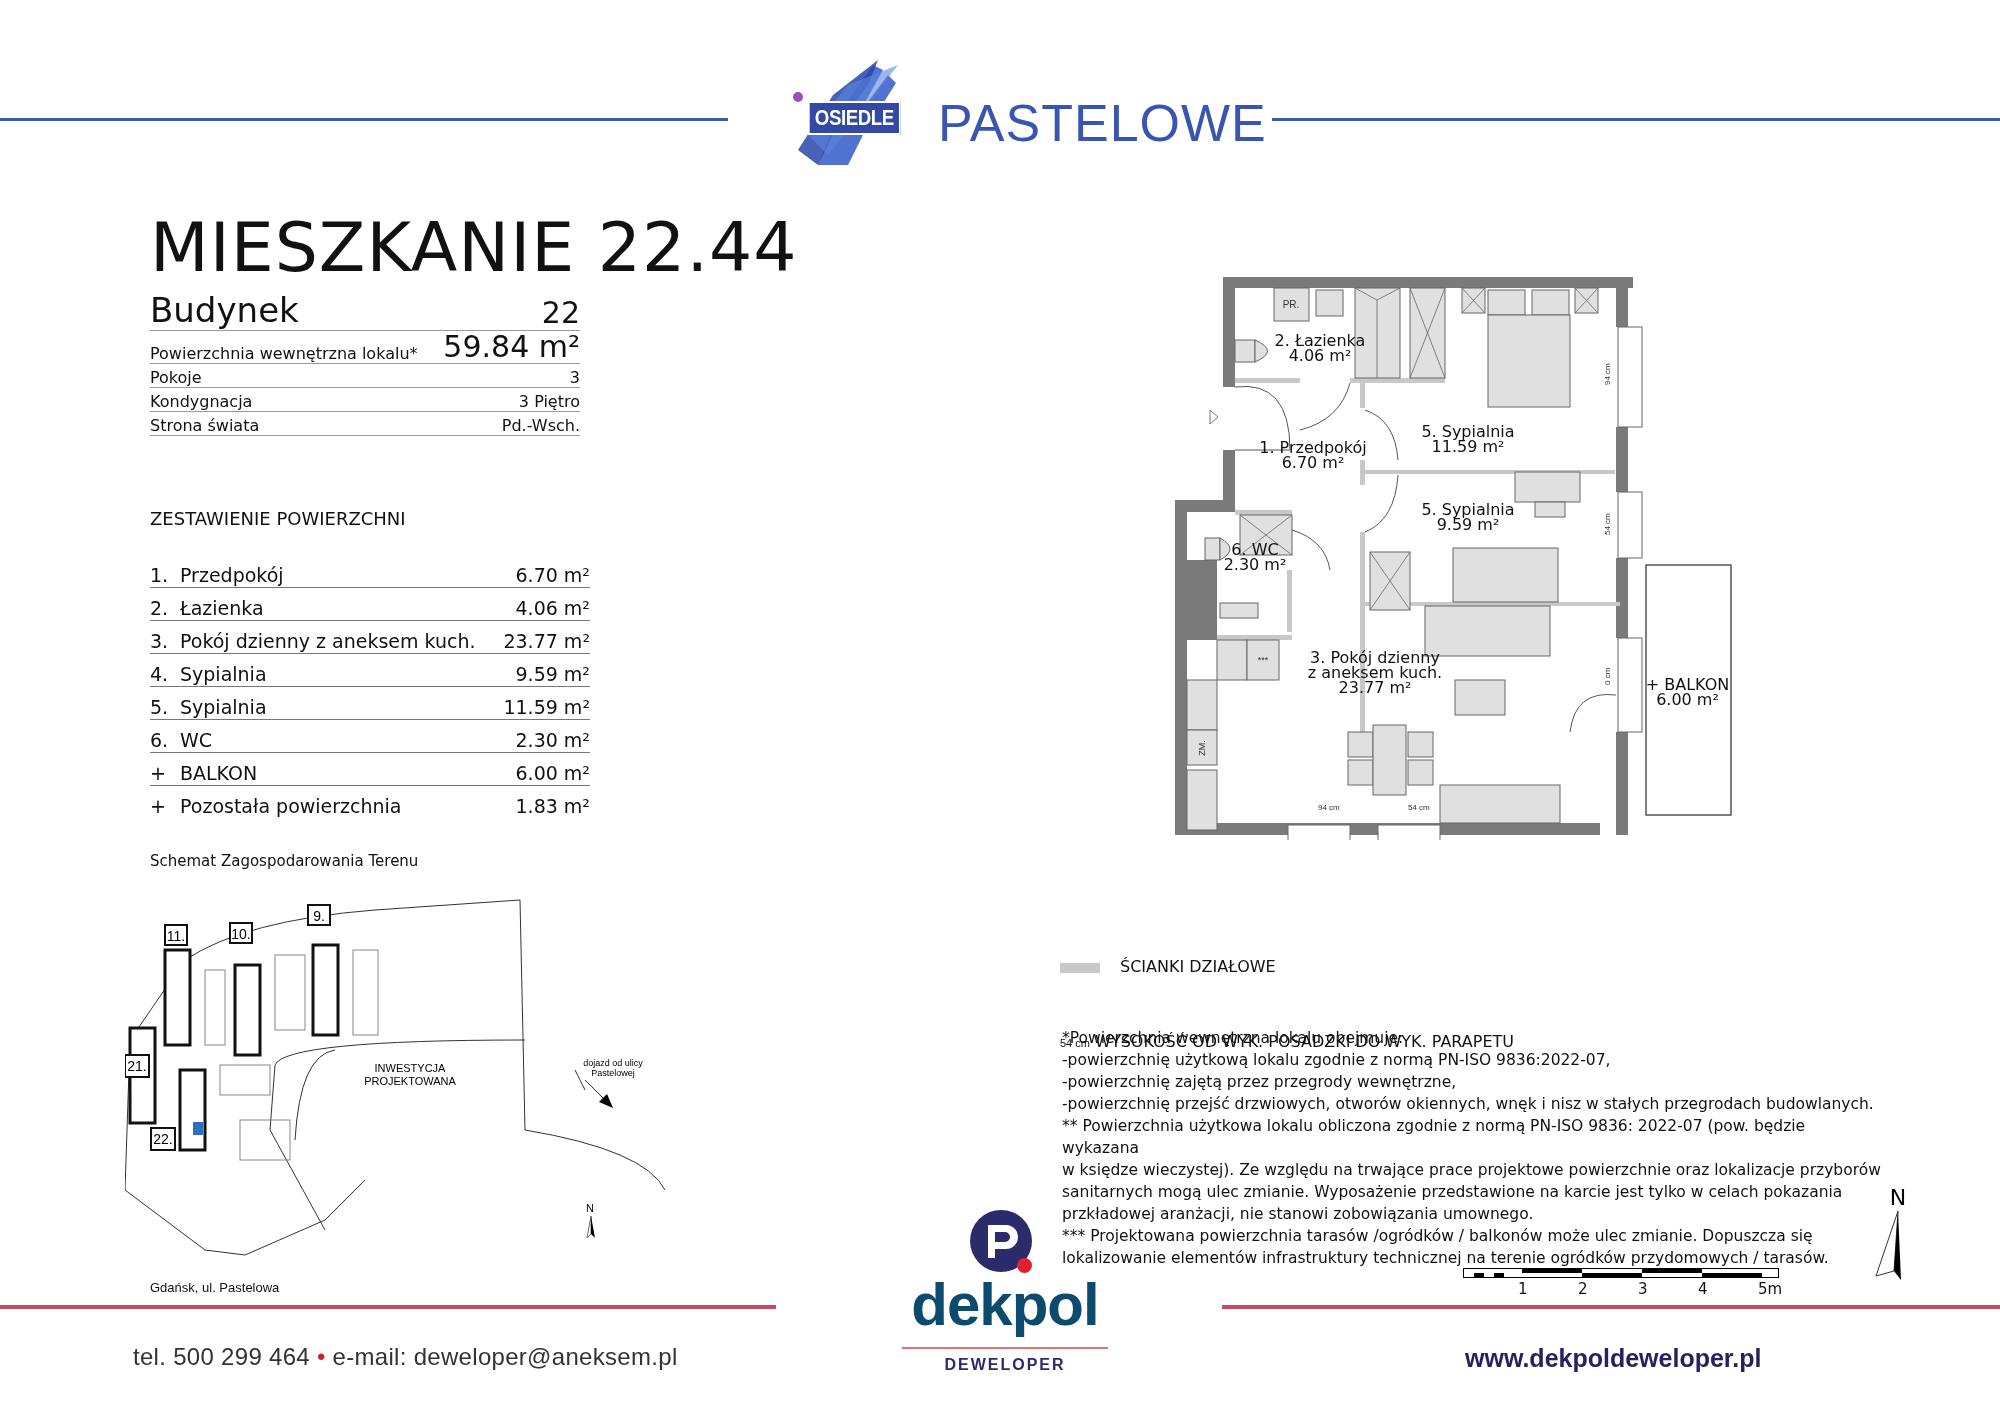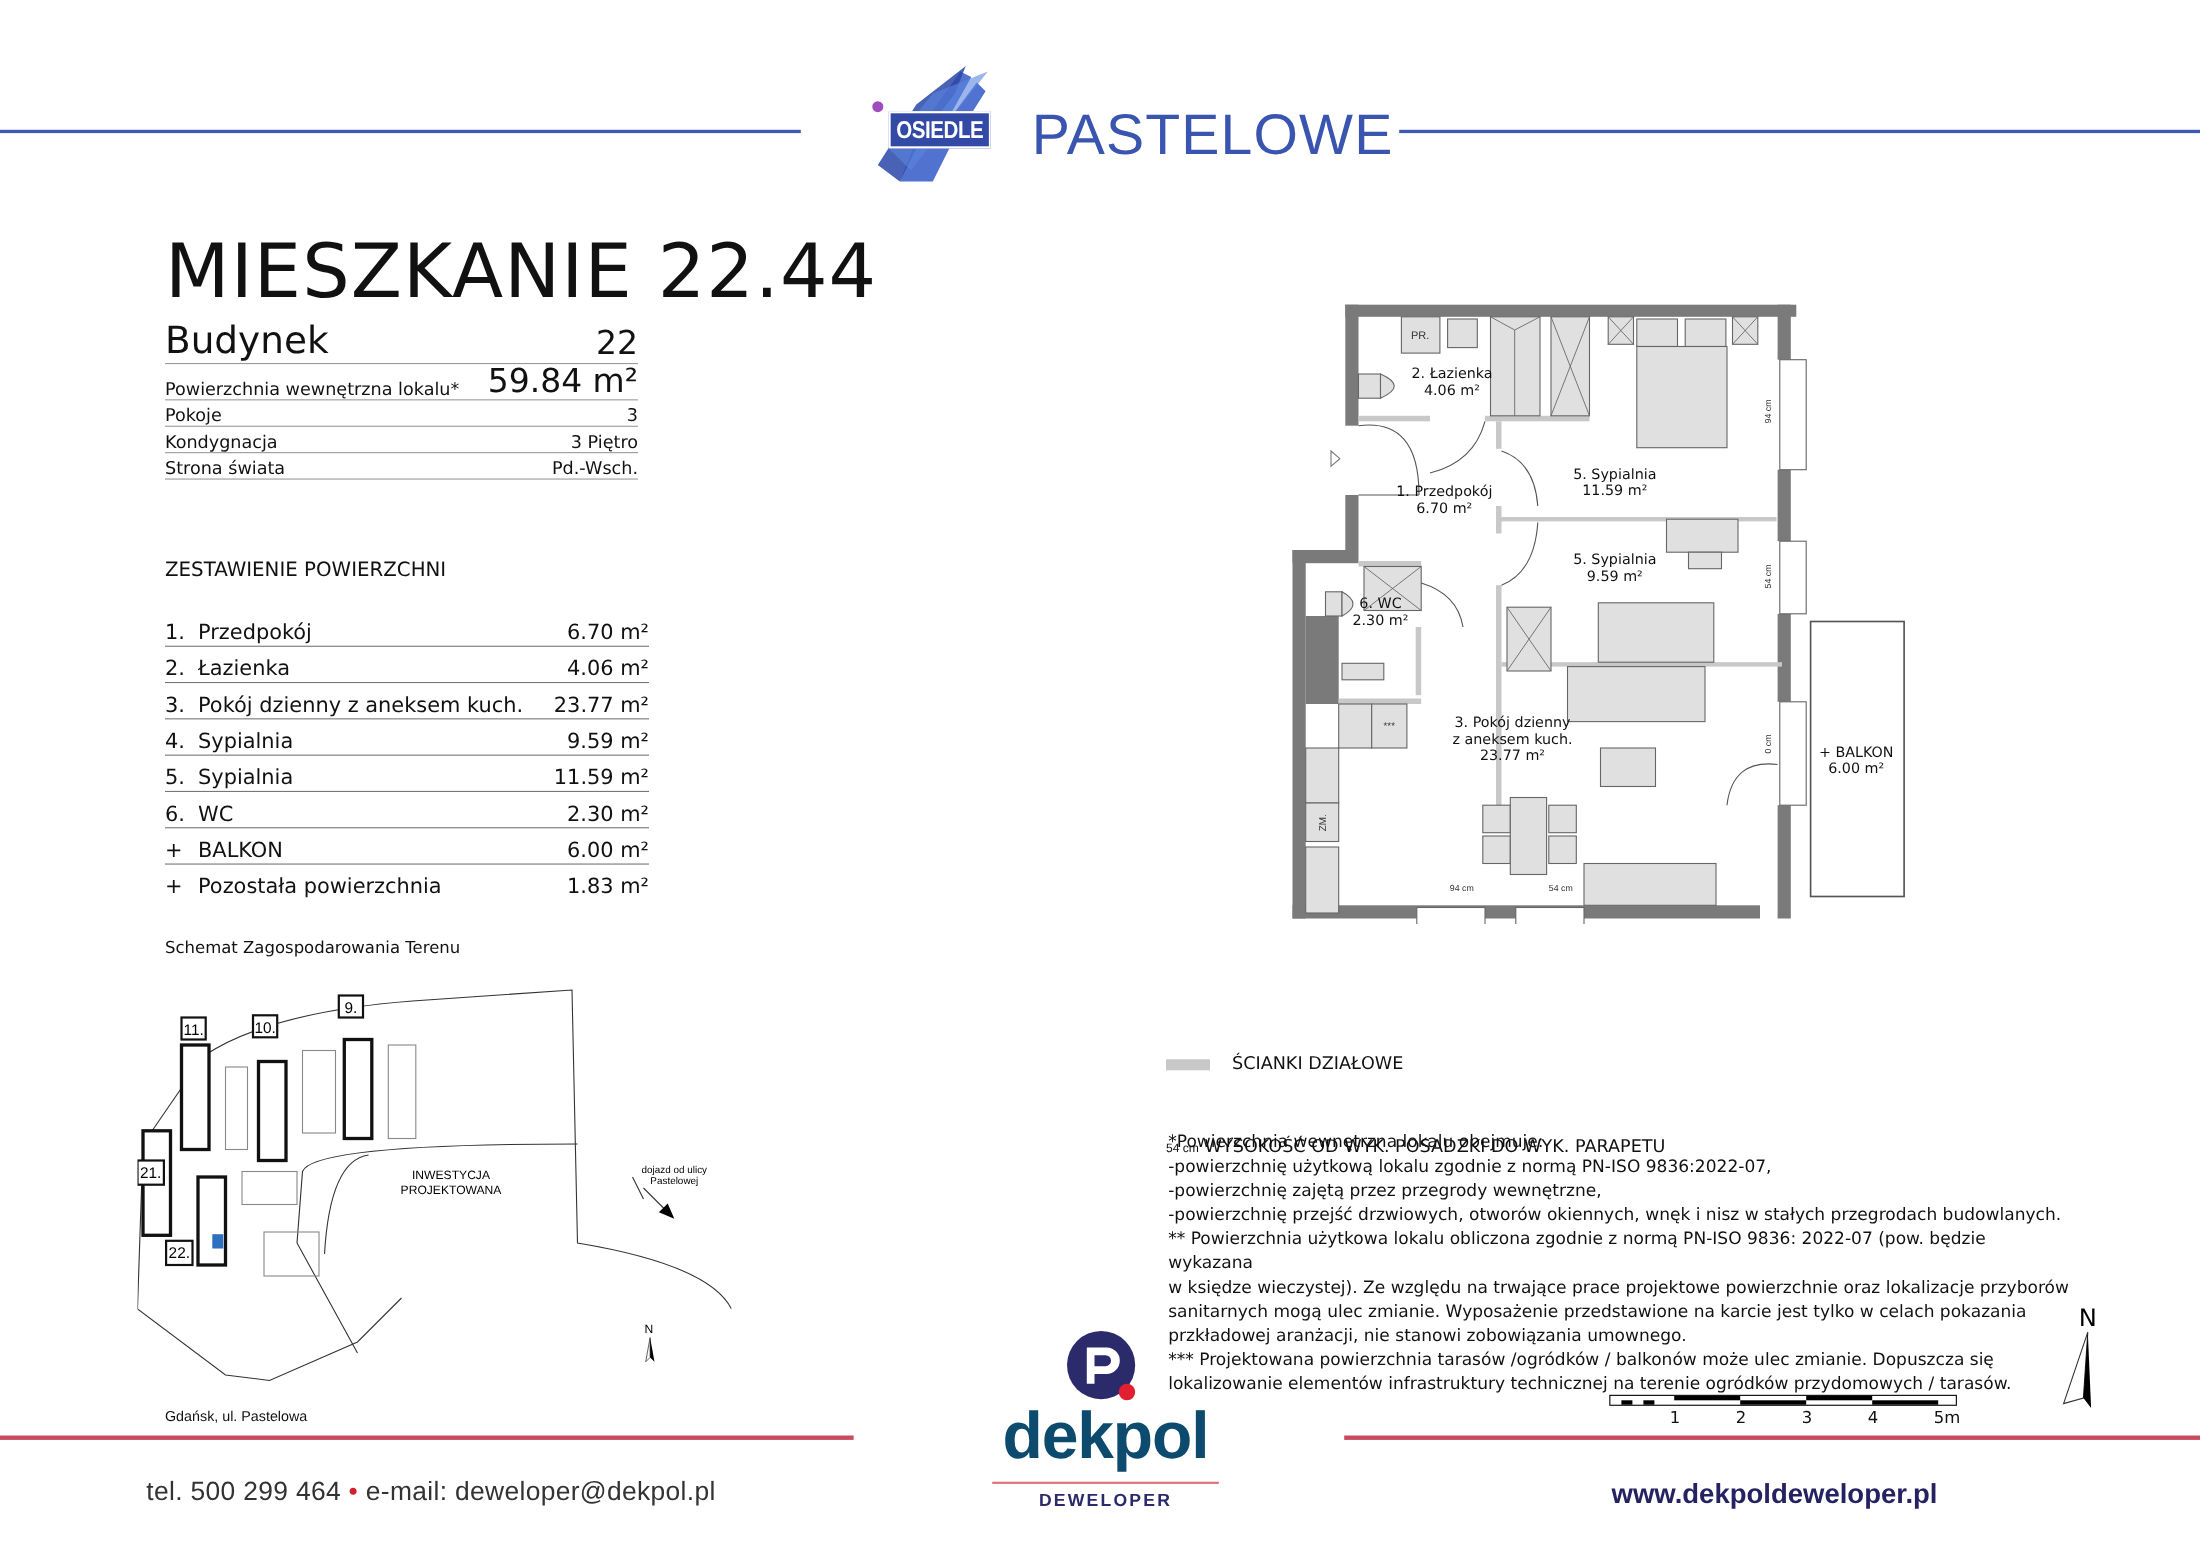--- a/index.html
+++ b/index.html
@@ -51,21 +51,21 @@
   .legend1 .sw{display:inline-block;width:40px;height:10px;background:#c8c8c8;margin-right:20px;vertical-align:middle;}
   .legend2{left:1060px;top:988px;font-size:16px;font-family:"DejaVu Sans",sans-serif;margin-top:44px;}
   .legend2 .small{font-size:11px;font-family:"Liberation Sans",sans-serif;}
   .notes{left:1062px;top:1027px;width:820px;font-size:15.5px;line-height:22px;font-family:"DejaVu Sans",sans-serif;white-space:pre-line;}
   .scale{left:1463px;top:1268px;width:320px;height:40px;}
   .scale-bar{position:absolute;left:0;top:0;width:314px;height:8px;border:1px solid #000;}
   .scale-lbl{position:absolute;top:12px;font-size:15px;font-family:"DejaVu Sans",sans-serif;}
   .north-big{left:1870px;top:1183px;width:40px;height:100px;}
   
   .plan{left:1170px;top:270px;width:580px;height:570px;}
-  .room-lbl{position:absolute;text-align:center;font-size:13px;line-height:15px;font-family:"DejaVu Sans",sans-serif;}
+  .room-lbl{position:absolute;text-align:center;font-size:16px;line-height:15px;font-family:"DejaVu Sans",sans-serif;}
 </style>
 </head>
 <body>
 
 <div id="header-line-left" class="hline"></div>
 <div id="header-line-right" class="hline"></div>
 <div class="abs logo-wrap">
   <svg class="brush" viewBox="0 0 140 120">
     <path d="M40 110 L60 60 L95 10 L105 15 L80 60 L110 20 L118 28 L85 80 L70 110 Z" fill="#3e63c9" opacity="0.9"></path>
     <path d="M20 95 L55 40 L100 5 L90 30 L60 70 L40 110 Z" fill="#2a47a8" opacity="0.85"></path>
@@ -380,15 +380,15 @@
   <div class="dek-name">dekpol</div>
   <div class="dek-line"></div>
   <div class="dek-sub">DEWELOPER</div>
 </div>
 
 <div id="footer-line-left" class="abs"></div>
 <div id="footer-line-right" class="abs"></div>
 <div class="abs contact">
   <span>tel. 500 299 464</span>
   <span class="dot">•</span>
-  <span>e-mail: deweloper@dekpol.pl</span>
+  <span>e-mail: deweloper@aneksem.pl</span>
 </div>
 <div class="abs www">www.dekpoldeweloper.pl</div>
 
 </body></html>

